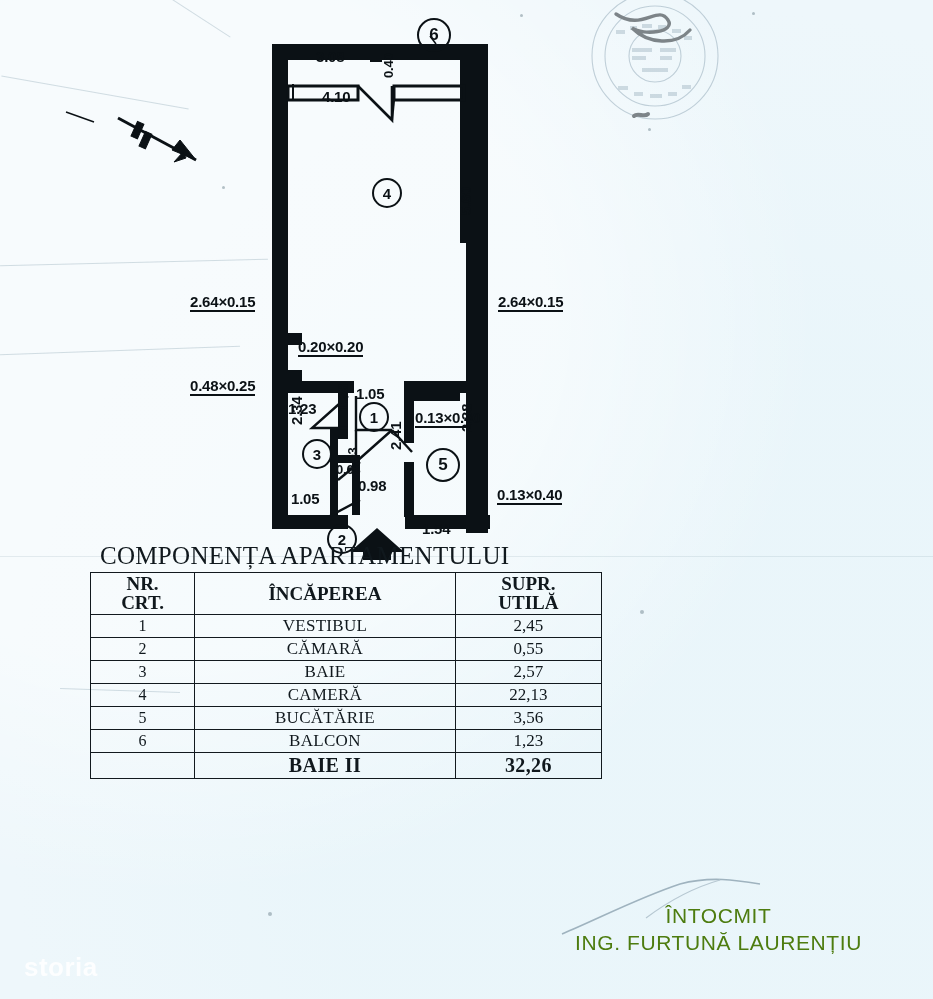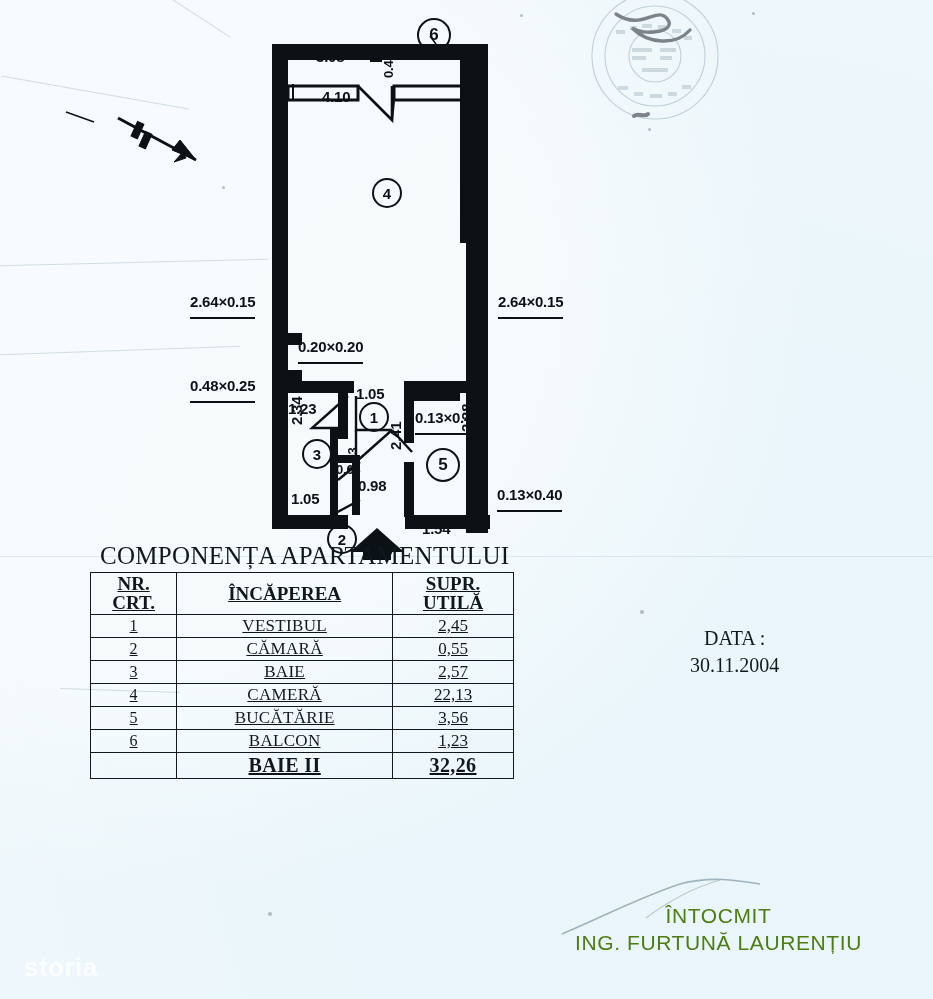--- a/index.html
+++ b/index.html
@@ -19,34 +19,34 @@
      radial-gradient(ellipse at 78% 78%, rgba(232,245,250,.7) 0 40%, rgba(0,0,0,0) 70%);
      pointer-events:none;}
   .crease{position:absolute;background:rgba(120,150,165,.30);pointer-events:none;}
 
   
   #plan{position:absolute;left:0;top:0;width:933px;height:560px;}
 
   
   .dim{position:absolute;font-family:"Liberation Sans", sans-serif;
        font-size:15px;font-weight:700;color:#0b1115;white-space:nowrap;letter-spacing:-.2px;}
-  .dim.u{border-bottom:2px solid #0b1115;padding-bottom:7px;}
+  .dim.u{border-bottom:2px solid #0b1115;padding-bottom:0;}
   .dim.vert{transform:rotate(-90deg);transform-origin:left top;}
   .dim.sm{font-size:13px;}
 
   
   .rnum{position:absolute;width:26px;height:26px;border:2px solid #0b1115;border-radius:50%;
         font-family:"Liberation Sans", sans-serif;font-size:15px;font-weight:700;
         display:flex;align-items:center;justify-content:center;background:transparent;color:#0b1115;}
   .rnum.big{width:30px;height:30px;font-size:17px;}
 
   
   #tablewrap{position:absolute;left:90px;top:542px;width:424px;}
   #tbl-title{font-size:25px;letter-spacing:.3px;color:#10181d;margin:0 0 2px 10px;white-space:nowrap;}
-  table{border-collapse:collapse;width:424px;background:transparent;text-decoration:underline;}
+  table{border-collapse:collapse;width:512px;background:transparent;}
   table, th, td{border:1.6px solid #12191e;}
   th,td{font-size:17px;text-align:center;color:#10181d;padding:1px 2px;}
   th{font-weight:700;line-height:1.02;font-size:19px;}
   .c-nr{width:84px;}
   .c-room{width:218px;}
   .c-sup{width:120px;}
   td.row-nr{font-size:16px;}
   td.room{font-size:17px;letter-spacing:.3px;margin-top:41px;}
   tr.total td{font-weight:700;font-size:20px;letter-spacing:.4px;}
   .thead-2line{display:block;}
@@ -273,24 +273,20 @@
           </tr>
           <tr class="total">
             <td class="row-nr"></td>
             <td class="room">BAIE II</td>
             <td>32,26</td>
           </tr>
         </tbody>
     </table>
   </div>
 
-  <div id="date-block">
-    <div>DATA :</div>
-    <div>30.11.2004</div>
-  </div>
 
   <div id="sign-block">
     <div class="l1">ÎNTOCMIT</div>
     <div>ING. FURTUNĂ LAURENȚIU</div>
   </div>
   <svg style="position:absolute;left:560px;top:878px;width:240px;height:60px;" viewBox="0 0 240 60">
     <path d="M2,56 C40,40 78,20 120,6 C150,-2 176,2 200,6" fill="none" stroke="#9fb3bf" stroke-width="1.6"></path>
     <path d="M86,40 C110,22 132,10 160,2" fill="none" stroke="#b7c8d2" stroke-width="1.2"></path>
   </svg>
 

